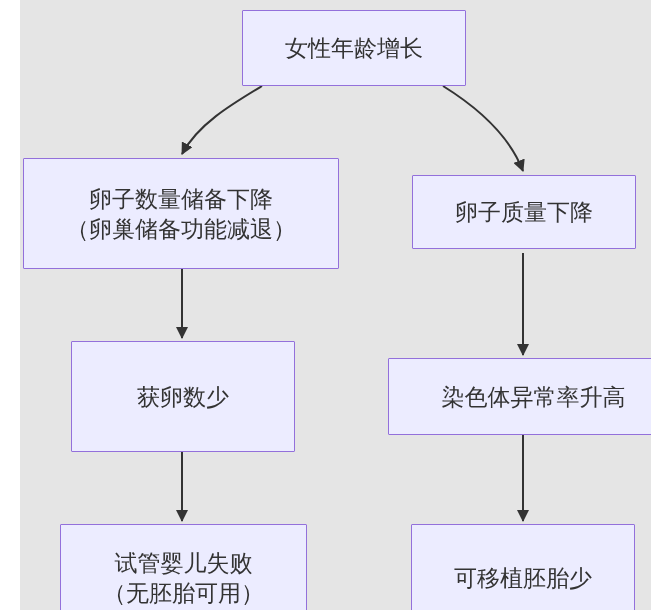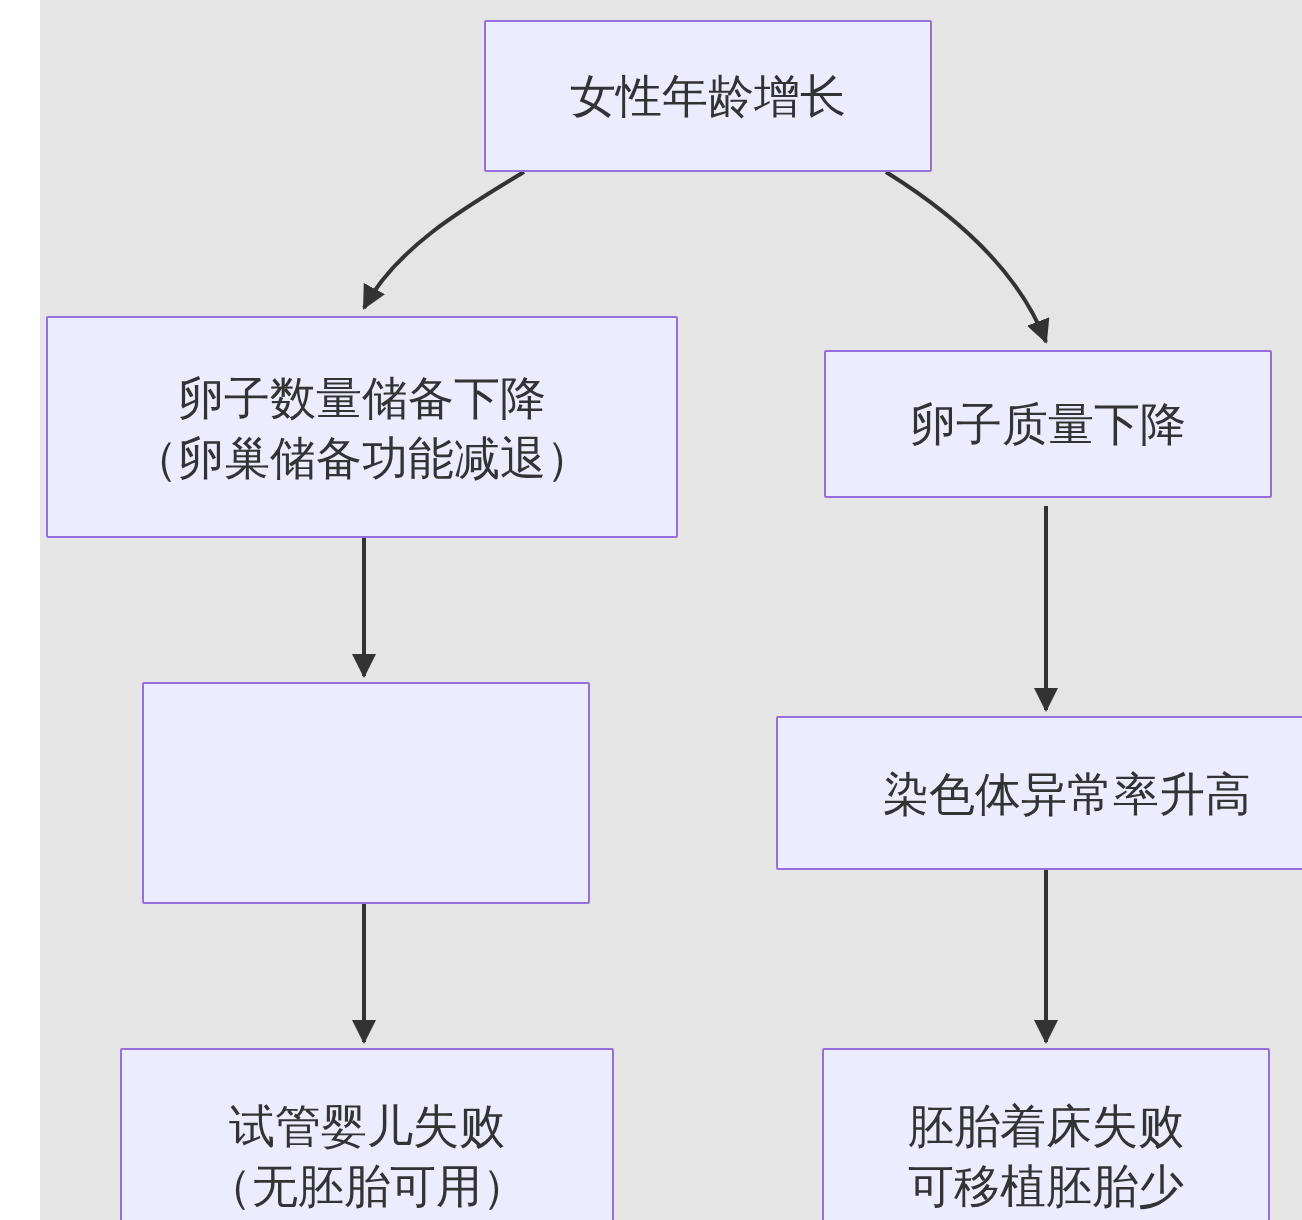--- a/index.html
+++ b/index.html
@@ -76,29 +76,29 @@
   <div class="node node-left1">
     <span>卵子数量储备下降</span>
     <span>（卵巢储备功能减退）</span>
   </div>
 
   <div class="node node-right1">
     <span>卵子质量下降</span>
   </div>
 
   <div class="node node-left2">
+    <span>获卵数少</span>
   </div>
 
   <div class="node node-right2">
     <span>染色体异常率升高</span>
   </div>
 
   <div class="node node-left3">
     <span>试管婴儿失败</span>
     <span>（无胚胎可用）</span>
   </div>
 
   <div class="node node-right3">
-    <span>胚胎着床失败</span>
     <span>可移植胚胎少</span>
   </div>
 
 </div>
 
 </body></html>

